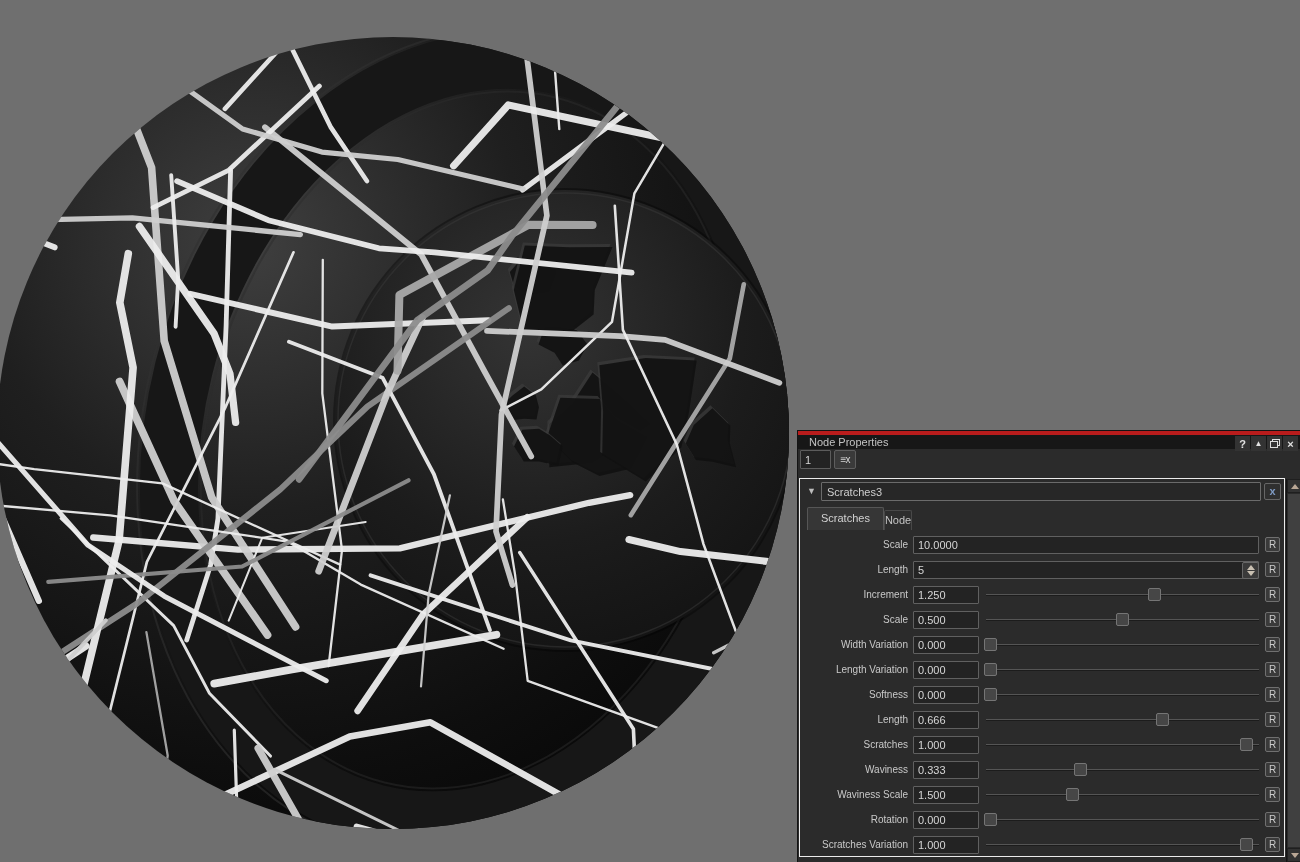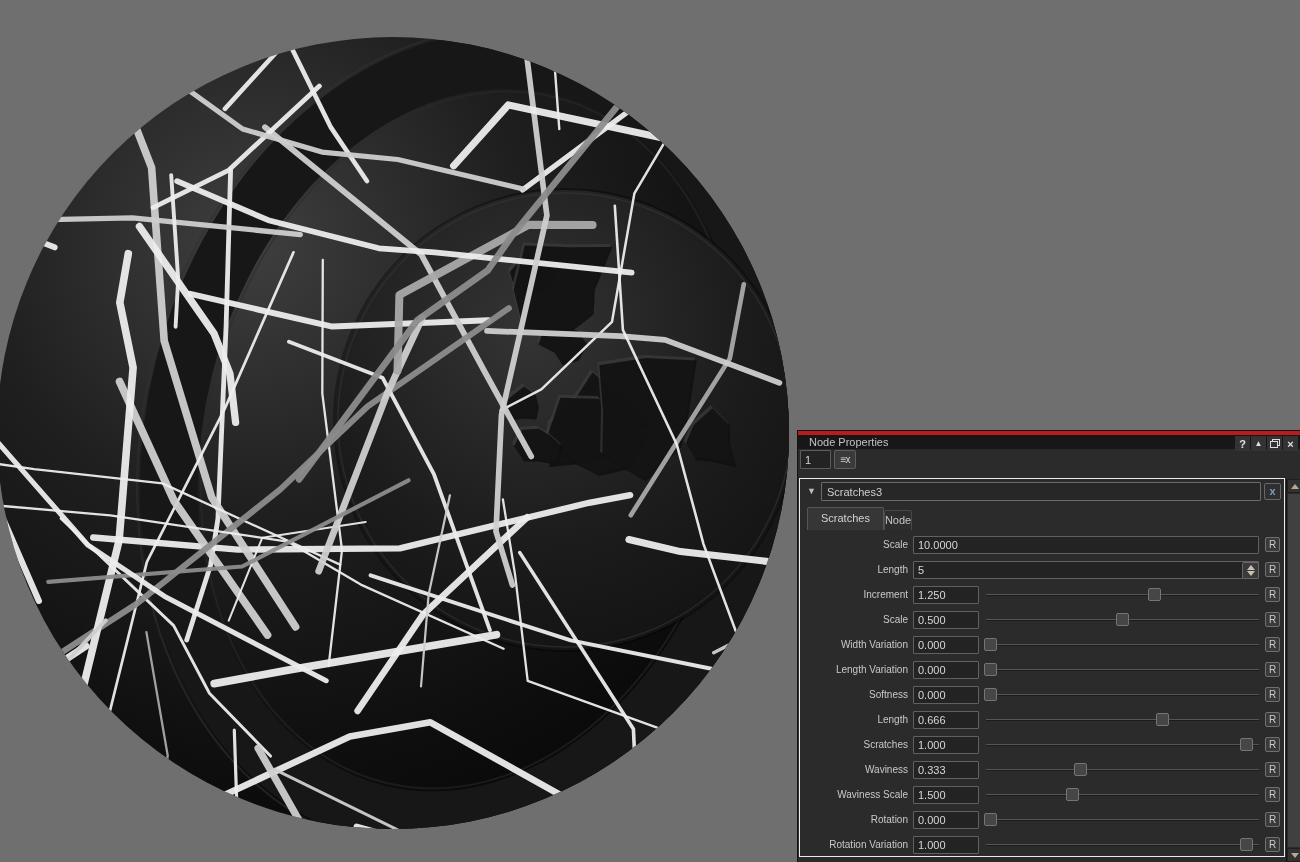--- a/index.html
+++ b/index.html
@@ -330,21 +330,21 @@
           <div class="prow">
             <span class="plabel">Rotation</span>
             <input class="pfield" value="0.000" style="">
             <div class="pslider">
               <div class="ptrack"></div>
               <div class="phandle" style="left: 0px;"></div>
             </div>
             <button class="rbtn">R</button>
           </div>
           <div class="prow">
-            <span class="plabel">Rotation Variation</span>
+            <span class="plabel">Scratches Variation</span>
             <input class="pfield" value="1.000" style="">
             <div class="pslider">
               <div class="ptrack"></div>
               <div class="phandle" style="left: 256px;"></div>
             </div>
             <button class="rbtn">R</button>
           </div>
         </div>
     </div>
 

